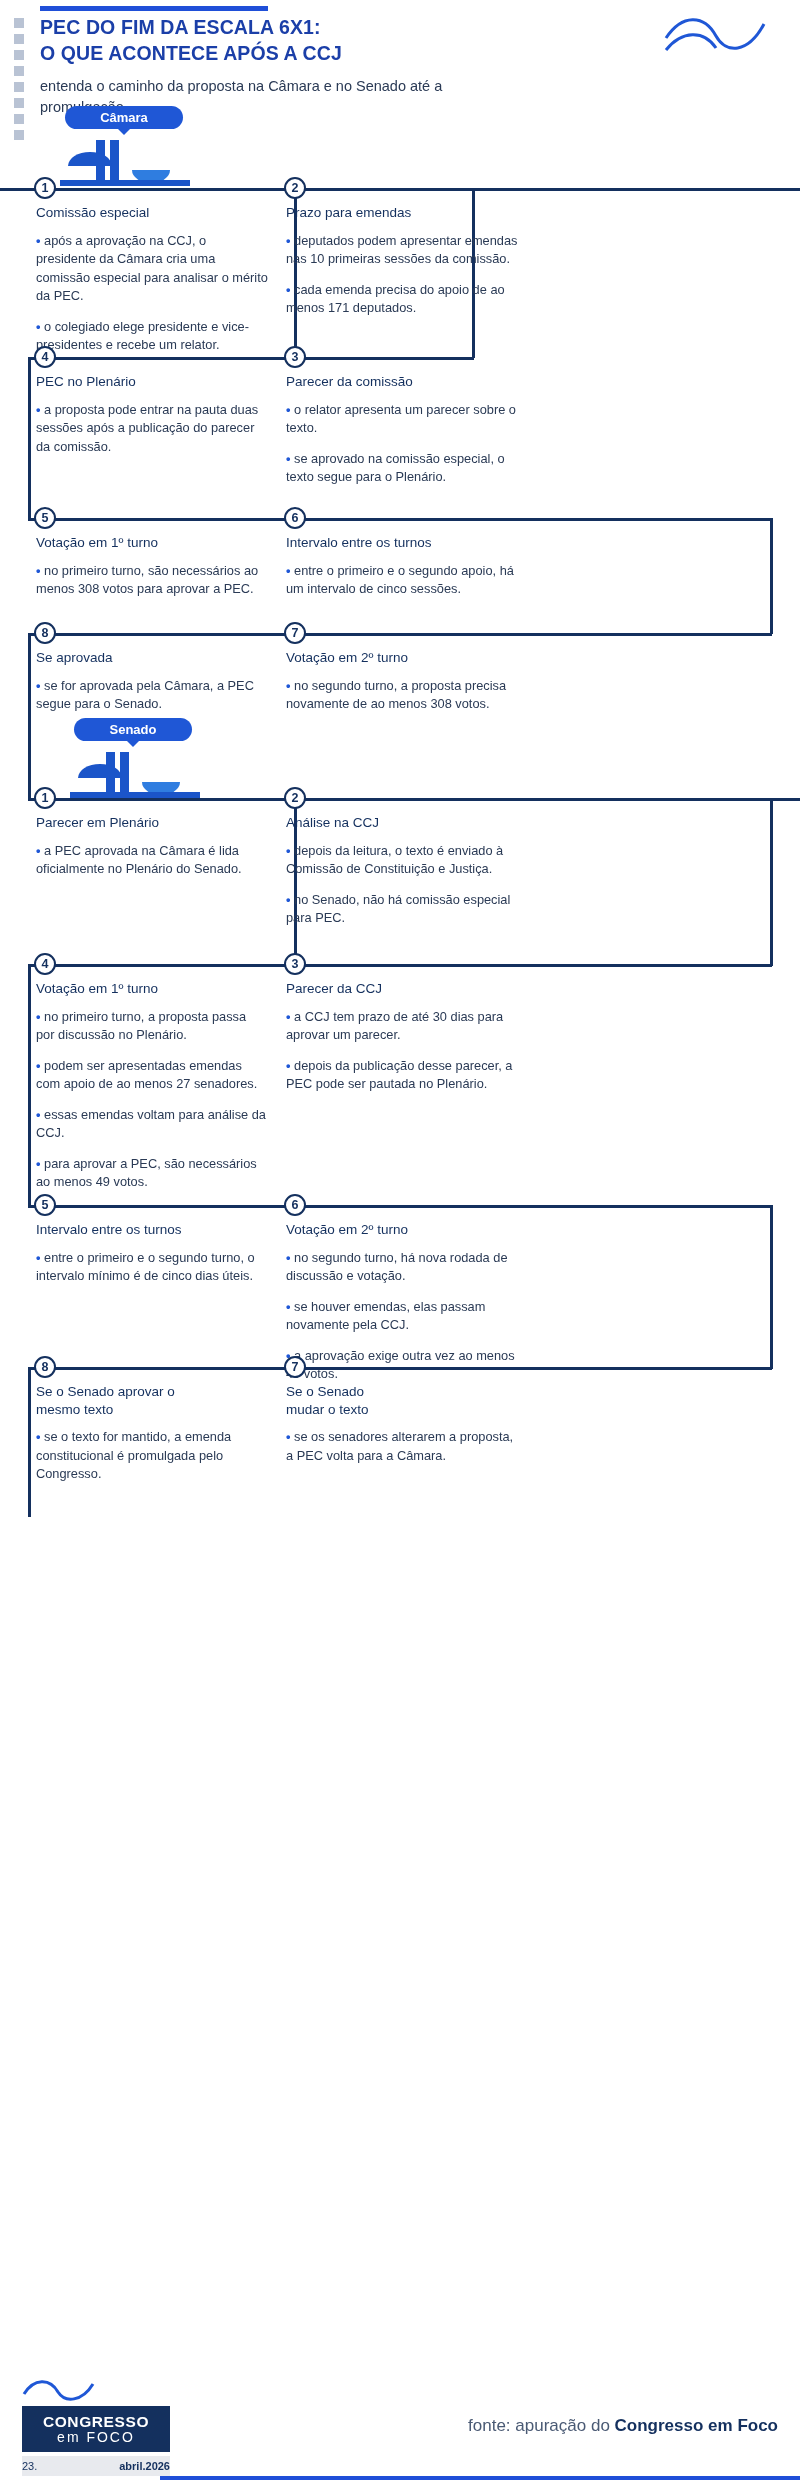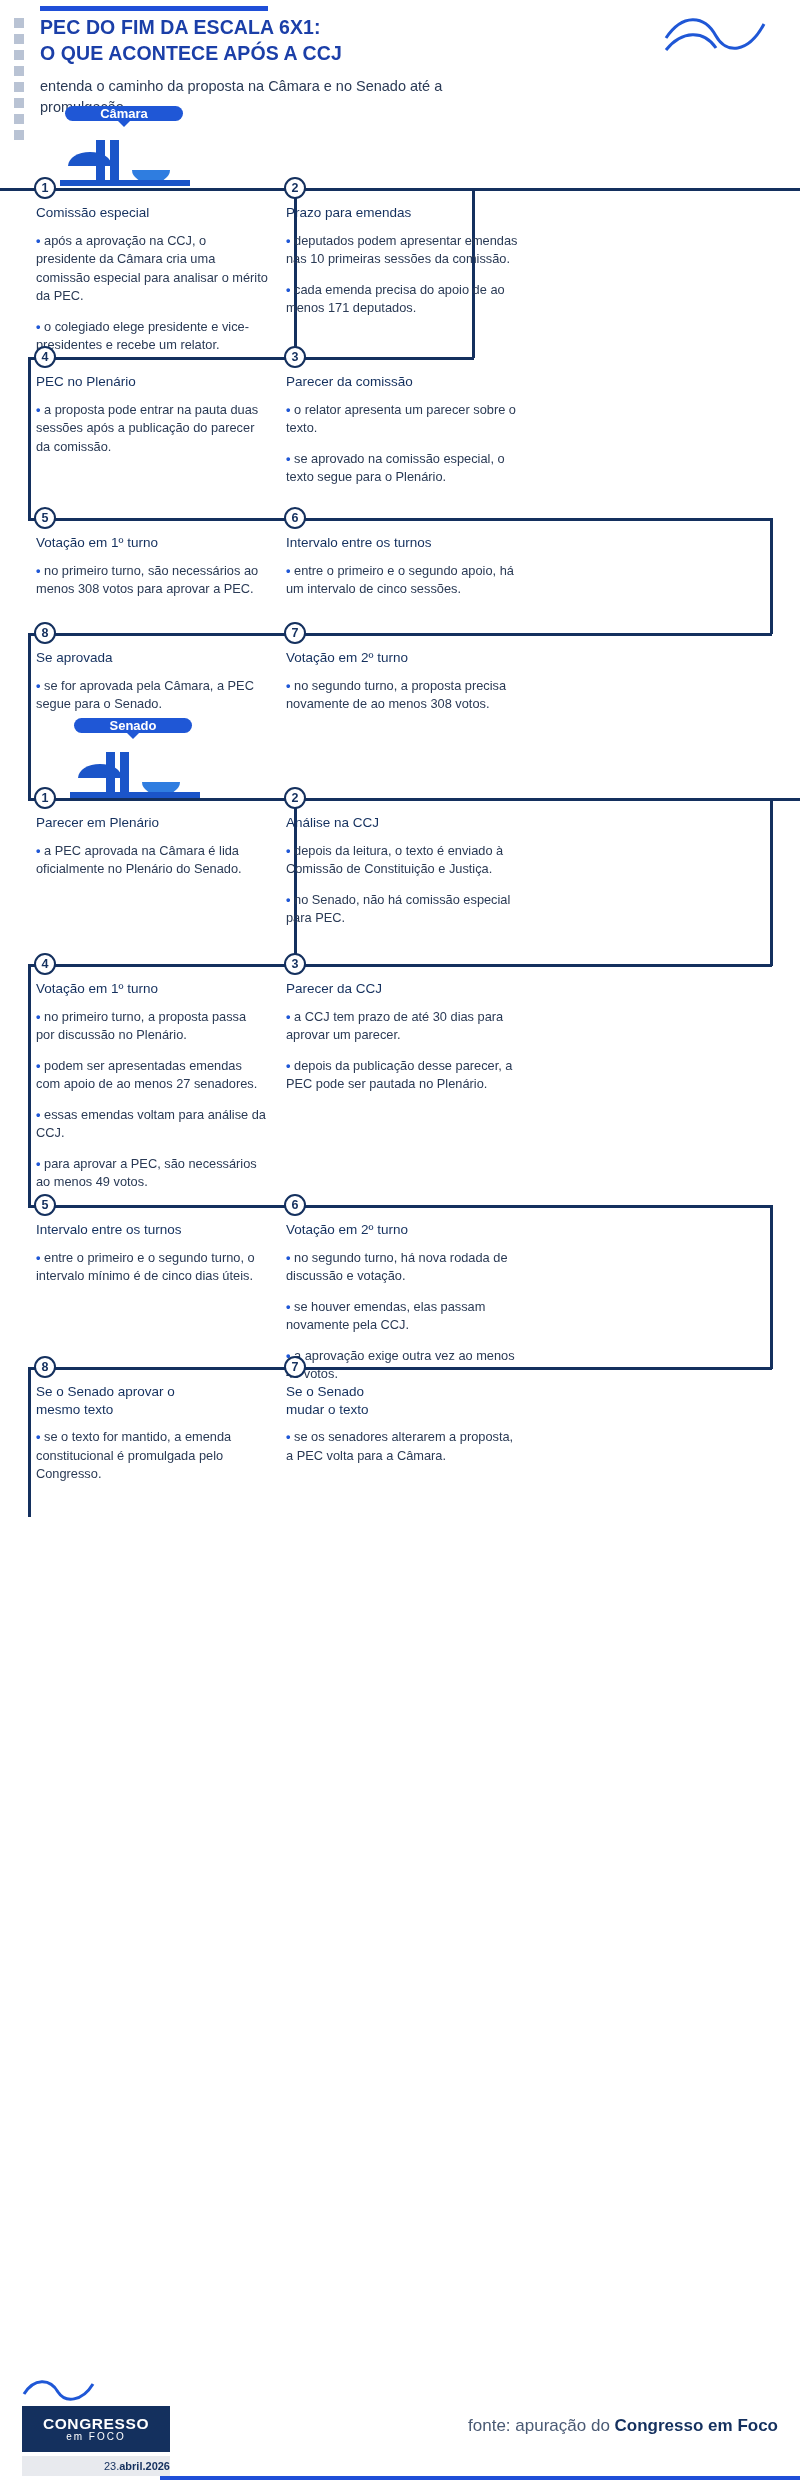--- a/index.html
+++ b/index.html
@@ -34,21 +34,21 @@
   .subtitle {
     position:absolute; left:40px; top:76px; width:470px;
     font-size:14.5px; line-height:1.45; color:#2a3a55;
   }
   .wave {
     position:absolute; right:26px; top:8px; width:110px; height:52px;
   }
 
   
   .chamber-badge {
-    position:absolute; width:118px; height:15px;
+    position:absolute; width:118px; height:23px;
     background:#1f57d6; border-radius:12px;
     color:#fff; font-size:13px; font-weight:bold;
     display:flex; align-items:center; justify-content:center;
     z-index:6;
   }
   .chamber-badge:after{
     content:""; position:absolute; bottom:-6px; left:50%;
     transform:translateX(-50%);
     border-left:7px solid transparent; border-right:7px solid transparent;
     border-top:7px solid #1f57d6;
@@ -80,25 +80,25 @@
     content:"• "; color:#1f57d6; font-weight:bold;
   }
 
   
   .footer-wave { position:absolute; left:22px; bottom:78px; width:74px; height:26px; }
   .logo-box {
     position:absolute; left:22px; bottom:28px; width:148px; height:46px;
     background:#14305e; display:flex; align-items:center; justify-content:center;
   }
   .logo-text { color:#fff; font-size:15.5px; font-weight:bold; letter-spacing:.6px; text-align:center; line-height:1.05; }
-  .logo-text small { display:block; font-size:10px; font-weight:normal; letter-spacing:2px; }
+  .logo-text small { display:block; font-size:14px; font-weight:normal; letter-spacing:2px; }
   .date-badge {
     position:absolute; left:22px; bottom:4px; width:148px; height:20px;
     background:#e8eaee; color:#14305e; font-size:11px;
-    display:flex; align-items:center; justify-content:flex-end;
+    display:flex; align-items:center; justify-content:space-between;
   }
   .date-badge b { font-weight:bold; }
   .source {
     position:absolute; right:22px; bottom:44px;
     font-size:17px; color:#4a5a74;
   }
   .source b { color:#14305e; }
   .foot-rule { position:absolute; right:0; bottom:0; width:640px; height:4px; background:#1f4fd8; }
 </style>
 </head>

